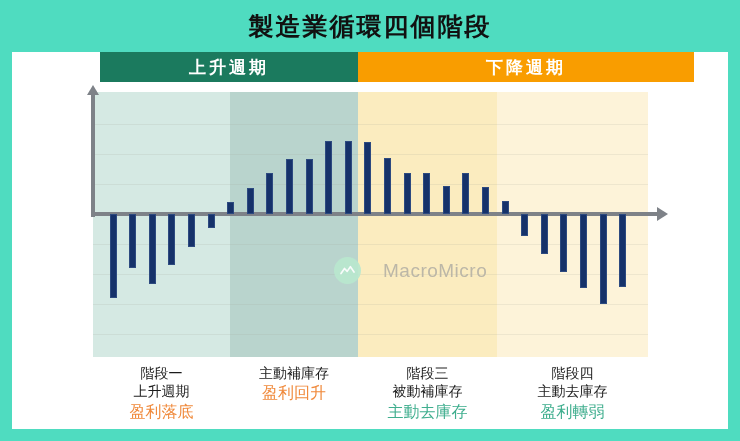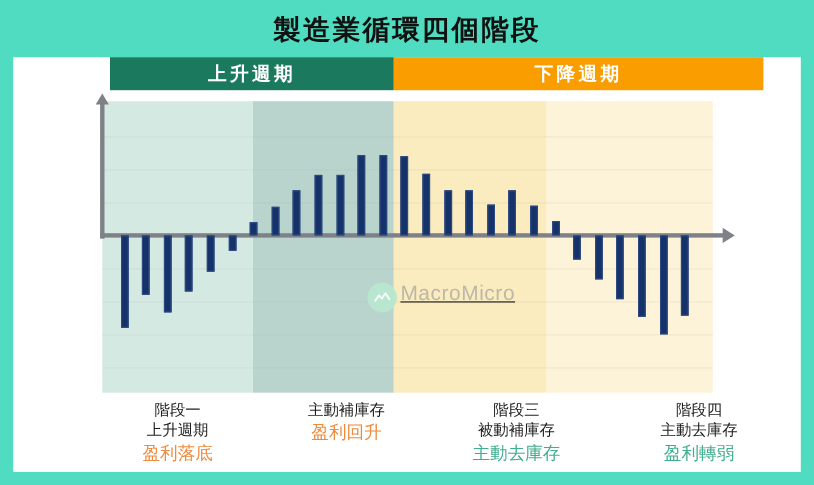--- a/index.html
+++ b/index.html
@@ -76,38 +76,36 @@
   }
   .bar{
     position:absolute;
     background:#16326a;
     border:1px solid #2d4a80;
     box-sizing:border-box;
   }
   
   #watermark{
     position:absolute;left:322px;top:205px;
-    display:flex;gap:3px;
+    display:flex;align-items:center;gap:22px;
     opacity:0.92;
-    text-decoration:underline;
   }
   #wm-logo{
     width:27px;height:27px;border-radius:50%;
     background:#b9e8cf;
     display:flex;align-items:center;justify-content:center;
   }
   #wm-text{
     font-size:19px;color:#b7b3a6;letter-spacing:0.5px;
     font-family:"Liberation Sans",sans-serif;
   }
   
   #captions{
     position:absolute;left:0;top:312px;width:716px;height:65px;
     display:flex;
-    gap:21px;
   }
   .caption{
     text-align:center;
     font-family:"DejaVu Sans","Liberation Sans",sans-serif;
     line-height:1.32;
   }
   .cap-l1,.cap-l2{font-size:14px;color:#1b1b1b;font-weight:normal;}
   .cap-l3{font-size:16px;font-weight:normal;}
   .cap-orange{color:#f08a3c;}
   .cap-green{color:#3fae8e;}

